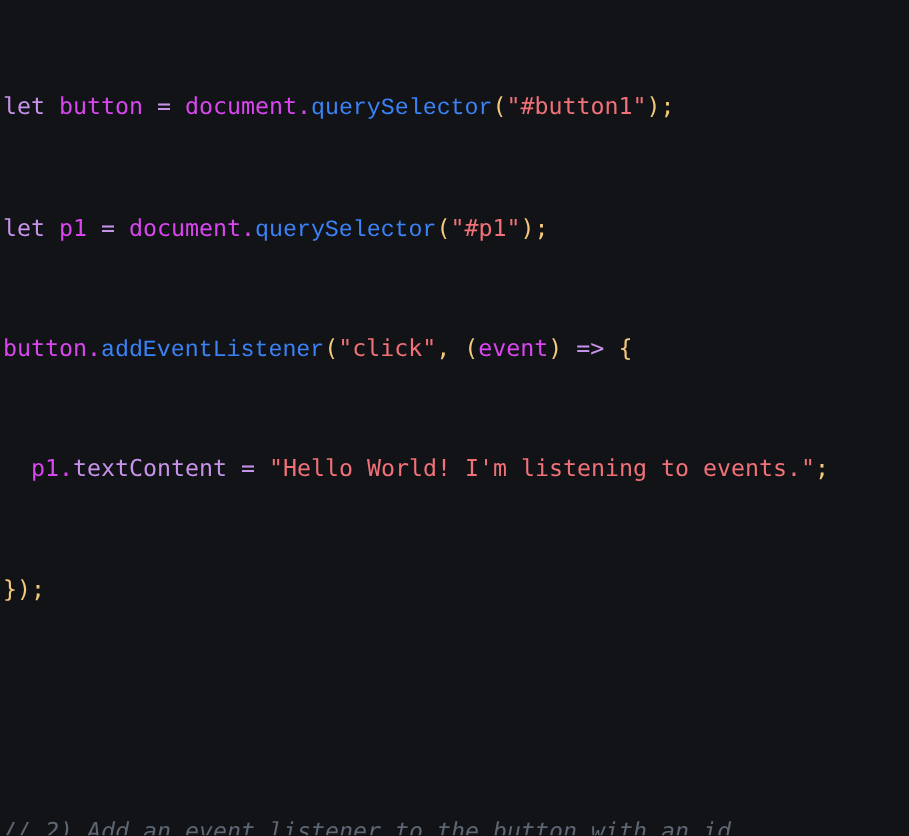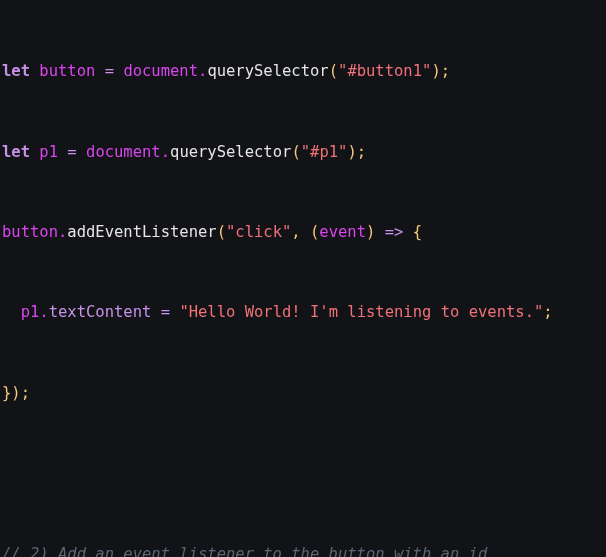--- a/index.html
+++ b/index.html
@@ -25,24 +25,24 @@
     color: #e6e6e6;
     letter-spacing: 0px;
     -webkit-font-smoothing: antialiased;
   }
   .ln {
     display: block;
     height: 20.1px;
     white-space: pre;
   }
   
-  .kw       { color: #c792ea; font-weight: bold; }
+  .kw       { color: #c792ea; font-weight: normal; }
   .ident    { color: #d946ef; }
   .prop     { color: #c792ea; }
-  .method   { color: #e5e5e5; }
+  .method   { color: #3b82f6; font-family: Liberation Mono, monospace; }
   .str      { color: #f07178; }
   .punc     { color: #f5c97b; }
   .op       { color: #c792ea; }
   .cmt      { color: #5c6773; font-style: italic; }
   .plain    { color: #e8e8e8; }
 </style>
 </head>
 <body>
 
 <div id="editor-root">

